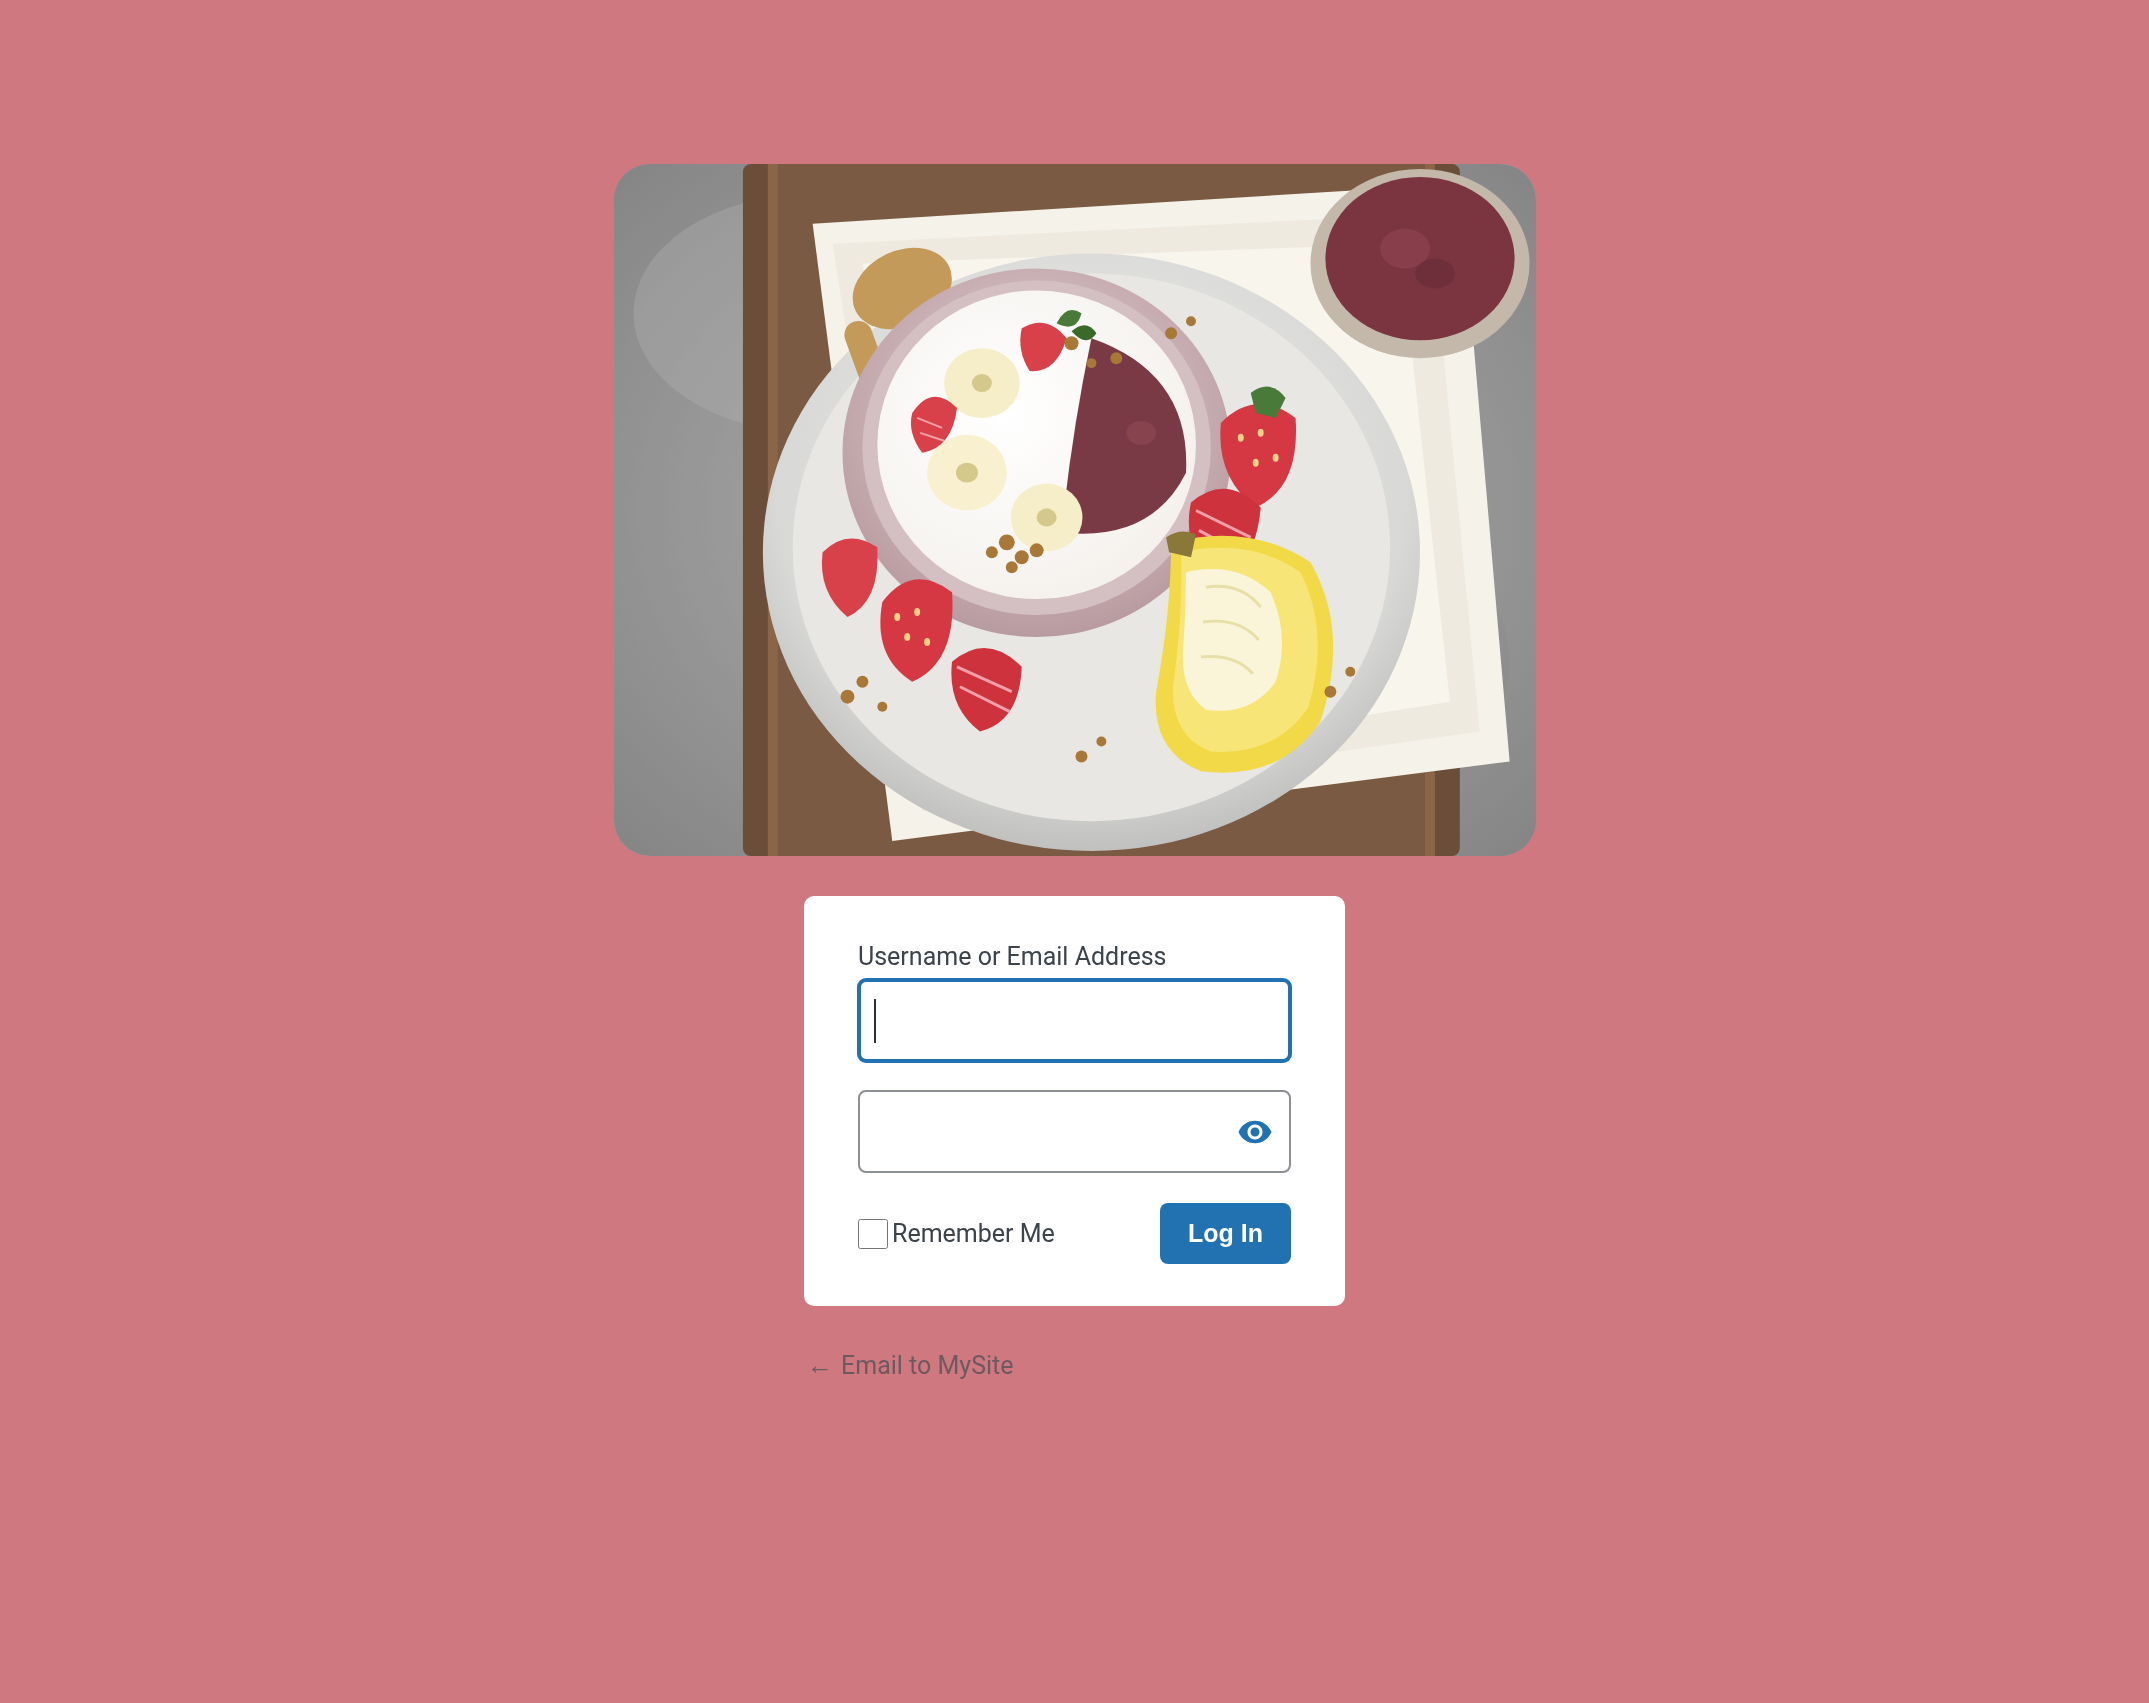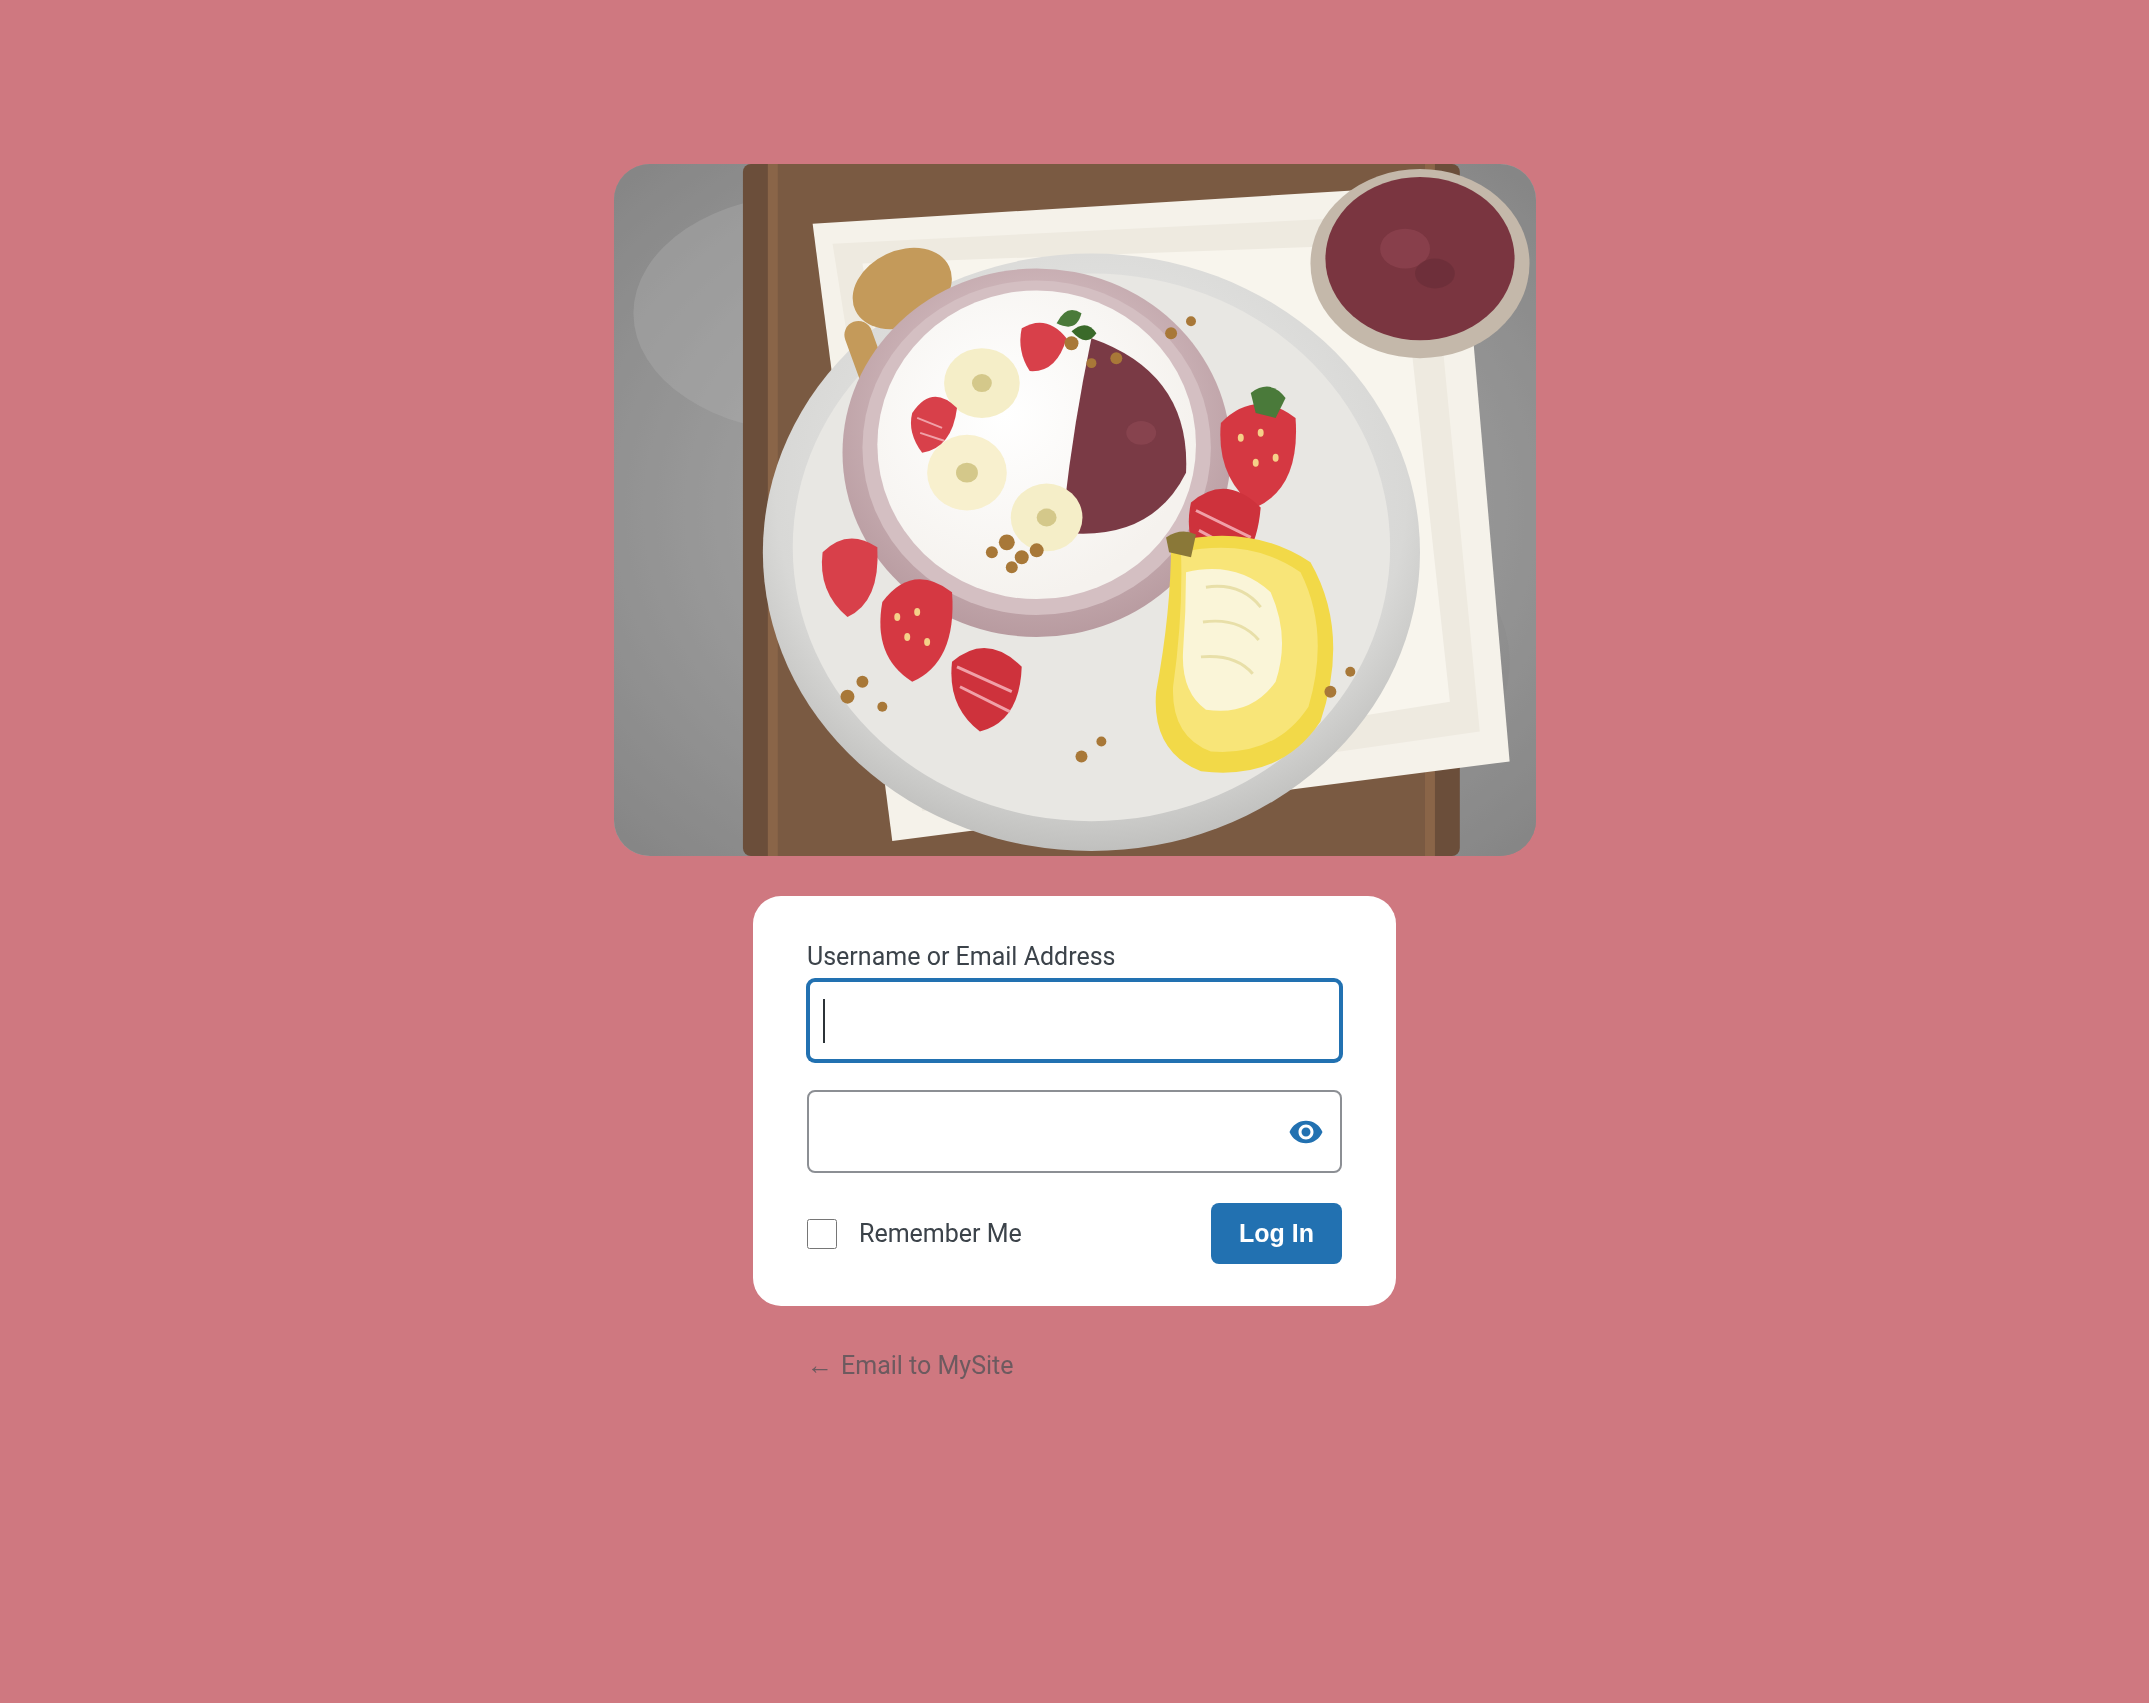--- a/index.html
+++ b/index.html
@@ -27,23 +27,23 @@
       position: relative;
       margin-bottom: 40px;
     }
     
     .logo-image svg {
       width: 100%;
       height: 100%;
     }
     
     .login-card {
-      width: 643px;
+      width: 541px;
       background: #ffffff;
-      border-radius: 28px;
+      border-radius: 10px;
       padding: 46px 54px 42px 54px;
       margin-bottom: 44px;
     }
     
     .field-label {
       font-size: 25px;
       color: #3c434a;
       margin-bottom: 8px;
       display: block;
     }
@@ -102,21 +102,21 @@
     
     .bottom-row {
       display: flex;
       justify-content: space-between;
       align-items: center;
     }
     
     .remember-wrapper {
       display: flex;
       align-items: center;
-      gap: 22px;
+      gap: 4px;
     }
     
     .checkbox {
       width: 30px;
       height: 30px;
       border: 2px solid #8c8f94;
       border-radius: 6px;
       background: #ffffff;
       cursor: pointer;
     }

